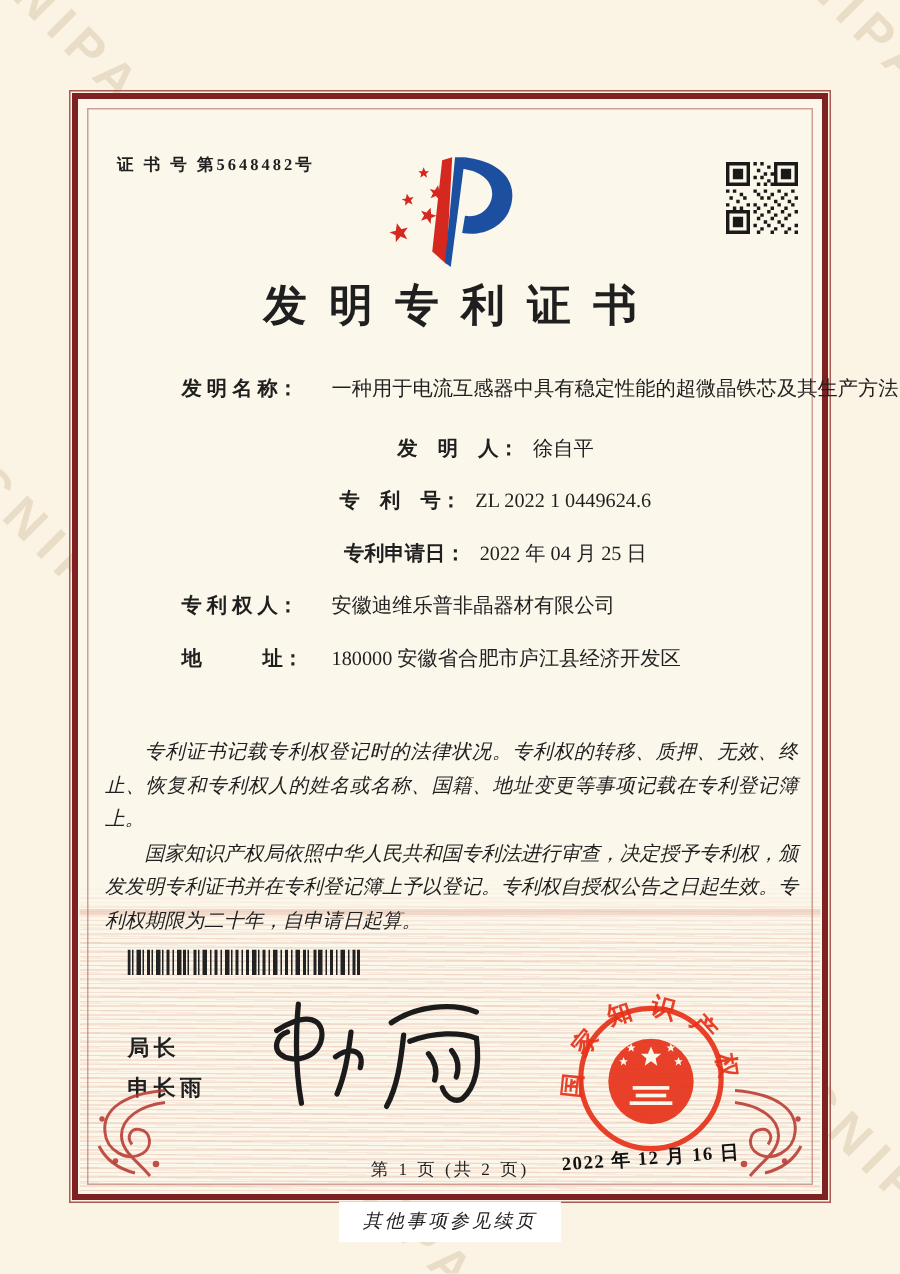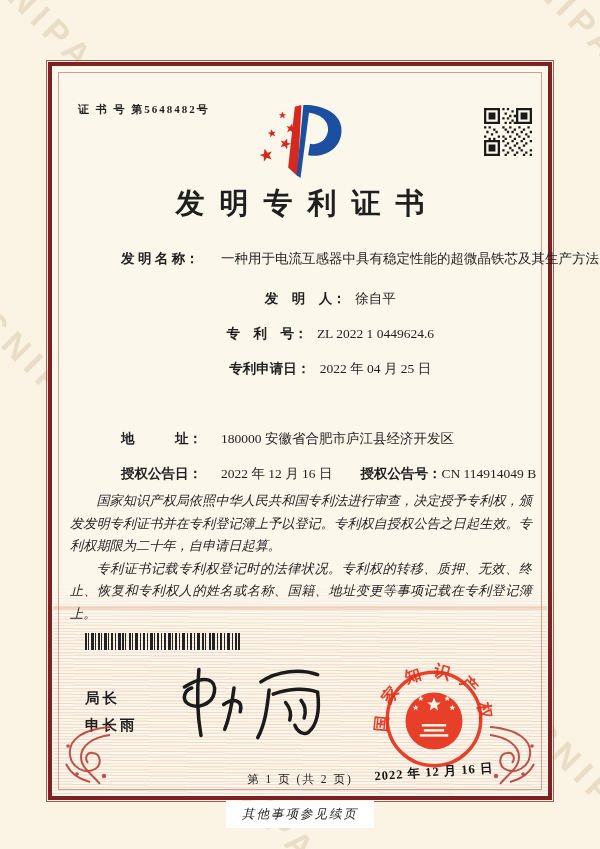--- a/index.html
+++ b/index.html
@@ -46,21 +46,21 @@
          font-size:13.5px; white-space:nowrap;margin-left:43px; }
   .lbl { display:inline-block; min-width:100px; font-weight:700; }
   .val { font-weight:500; }
   .lbl2 { display:inline-block; font-weight:700; margin-left:28px; }
   .body-text { position:absolute; left:18px; top:424px; width:462px;
                font-size:13.2px; line-height:22.5px; text-align:justify;
                font-style:italic; }
   .body-text p { text-indent:2em; }
   .barcode { position:absolute; left:33px; top:567px; width:155px; height:17px; }
   .signer { position:absolute; left:33px; top:620px;
-            font-family:Liberation Mono, monospace;
+            font-family:Liberation Serif, serif;
             font-size:14.5px; font-weight:600; letter-spacing:3px; line-height:27px; }
   .sig { position:absolute; left:118px; top:592px; width:160px; height:90px; }
   .seal { position:absolute; left:321px; top:594px; width:122px; height:122px; }
   .seal-date { position:absolute; left:316px; top:698px; width:132px; text-align:center;
                font-size:12.5px; font-weight:700; color:#111; letter-spacing:1px;
                transform:rotate(-4deg); }
   .flourish { position:absolute; bottom:8px; width:54px; height:64px; }
   .flourish.fl-left { left:8px; }
   .flourish.fl-right { right:8px; transform:scaleX(-1); }
   .pageinfo { position:absolute; left:0; right:0; top:706px; text-align:center;
@@ -134,30 +134,30 @@
   </div>
   <div class="row" style="top:224px;text-align:center;">
     <span class="lbl">发　明　人：</span><span class="val">徐自平</span>
   </div>
   <div class="row" style="top:259px;text-align:center;">
     <span class="lbl">专　利　号：</span><span class="val">ZL 2022 1 0449624.6</span>
   </div>
   <div class="row" style="top:294px;text-align:center;">
     <span class="lbl">专利申请日：</span><span class="val">2022 年 04 月 25 日</span>
   </div>
+  <div class="row" style="top:329px;">
+    <span class="lbl">专 利 权 人：</span><span class="val">安徽迪维乐普非晶器材有限公司</span>
+  </div>
   <div class="row" style="top:364px;">
     <span class="lbl">地　　　址：</span><span class="val">180000 安徽省合肥市庐江县经济开发区</span>
   </div>
-  <div class="row" style="top:399px;">
-    <span class="lbl">授权公告日：</span><span class="val">2022 年 12 月 16 日</span><span class="lbl2">授权公告号：</span><span class="val">CN 114914049 B</span>
-  </div>
 
   <div class="body-text">
+    <p>专利证书记载专利权登记时的法律状况。专利权的转移、质押、无效、终止、恢复和专利权人的姓名或名称、国籍、地址变更等事项记载在专利登记簿上。</p>
     <p>国家知识产权局依照中华人民共和国专利法进行审查，决定授予专利权，颁发发明专利证书并在专利登记簿上予以登记。专利权自授权公告之日起生效。专利权期限为二十年，自申请日起算。</p>
-    <p>专利证书记载专利权登记时的法律状况。专利权的转移、质押、无效、终止、恢复和专利权人的姓名或名称、国籍、地址变更等事项记载在专利登记簿上。</p>
   </div>
 
   <svg class="barcode" viewBox="0 0 155 17" preserveAspectRatio="none" aria-hidden="true">
     <path fill="#222" d="M0,0h2v17h-2z M3,0h1v17h-1z M6,0h3v17h-3z M10,0h1v17h-1z M13,0h2v17h-2z M16,0h1v17h-1z M19,0h3v17h-3z M23,0h1v17h-1z M26,0h2v17h-2z M30,0h1v17h-1z M33,0h3v17h-3z M37,0h2v17h-2z M40,0h1v17h-1z M44,0h2v17h-2z M47,0h1v17h-1z M50,0h3v17h-3z M55,0h1v17h-1z M58,0h2v17h-2z M62,0h1v17h-1z M65,0h3v17h-3z M69,0h1v17h-1z M72,0h2v17h-2z M76,0h1v17h-1z M79,0h2v17h-2z M83,0h3v17h-3z M87,0h1v17h-1z M90,0h2v17h-2z M94,0h1v17h-1z M97,0h3v17h-3z M102,0h1v17h-1z M105,0h2v17h-2z M109,0h1v17h-1z M112,0h3v17h-3z M117,0h2v17h-2z M120,0h1v17h-1z M124,0h2v17h-2z M127,0h3v17h-3z M132,0h1v17h-1z M135,0h2v17h-2z M139,0h1v17h-1z M142,0h3v17h-3z M147,0h1v17h-1z M150,0h2v17h-2z M153,0h2v17h-2z"></path>
   </svg>
 
   <div class="signer">
     <div>局长</div>
     <div>申长雨</div>
   </div>

